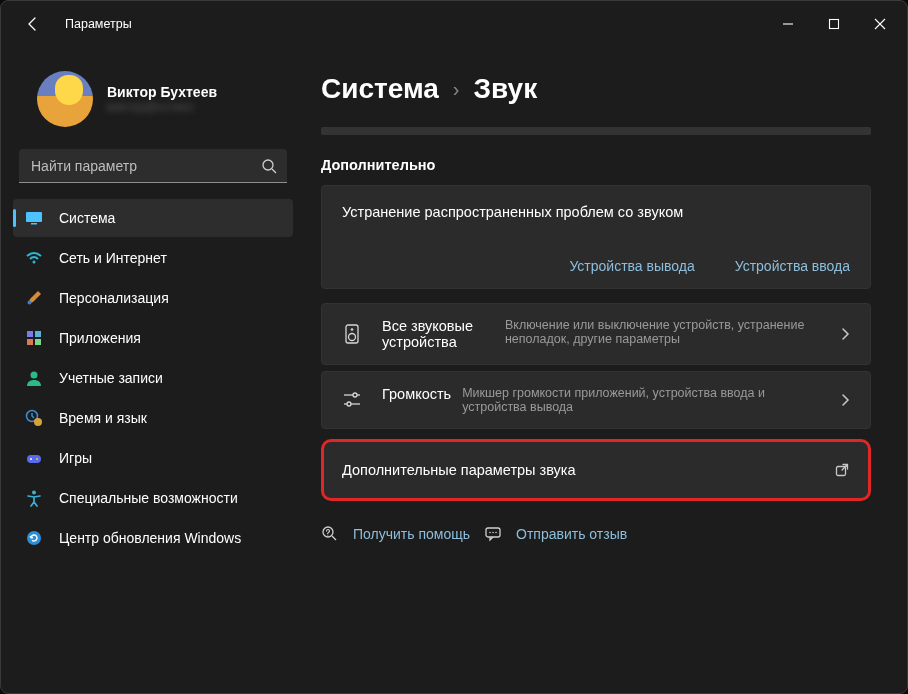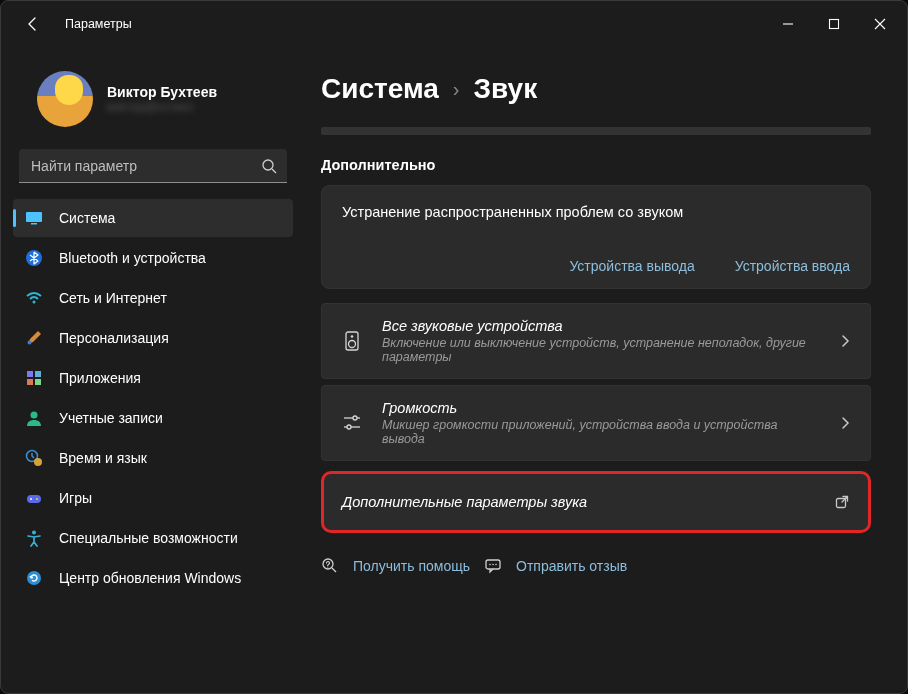--- a/index.html
+++ b/index.html
@@ -178,21 +178,20 @@
 
   .card {
     background: #2b2b2b;
     border: 1px solid #333;
     border-radius: 4px;
     margin: 0 6px 6px 6px;
   }
   .card.troubleshoot {
     padding: 18px 20px 14px 20px;
     margin-bottom: 14px;
-    border-radius: 8px;
   }
   .card.troubleshoot .ts-title { font-size: 14.5px; margin-bottom: 38px; }
   .ts-actions {
     display: flex;
     justify-content: flex-end;
     gap: 40px;
   }
   .ts-actions .ts-link {
     color: #8dbedc;
     font-size: 14px;
@@ -204,21 +203,21 @@
     align-items: center;
     padding: 14px 18px 14px 18px;
     gap: 18px;
     cursor: pointer;
   }
   .row-icon {
     width: 24px; height: 24px;
     display: flex; align-items: center; justify-content: center;
     color: #d6d6d6;
   }
-  .row-text { flex: 1; display: flex; flex-direction: column; gap: 2px; font-style: italic; }
+  .row-text { flex: 1; display: flex; flex-direction: row; gap: 11px; }
   .row-title { font-size: 14.5px; }
   .row-sub { font-size: 12.5px; color: #9a9a9a; }
   .chev, .ext-icon { color: #c8c8c8; }
 
   .card.highlight {
     border: 3px solid #e02626;
     border-radius: 10px;
     margin-top: 10px;
     padding: 20px 18px;
   }
@@ -299,29 +298,20 @@
               <svg width="18" height="18" viewBox="0 0 18 18">
                 <rect x="1" y="3" width="16" height="10" rx="1" fill="#4cc2ff"></rect>
                 <rect x="6" y="14" width="6" height="1.5" fill="#4cc2ff"></rect>
               </svg>
             </span>
           <span>Система</span>
         </div>
         <div class="nav-item">
           <span class="nav-icon">
               <svg width="18" height="18" viewBox="0 0 18 18">
-                <circle cx="9" cy="9" r="8" fill="#1e6fd9"></circle>
-                <path d="M9 3v12l4-3-8-6m0 6l8-6-4-3" stroke="#fff" stroke-width="1.2" fill="none" stroke-linejoin="round"></path>
-              </svg>
-            </span>
-          <span>Bluetooth и устройства</span>
-        </div>
-        <div class="nav-item">
-          <span class="nav-icon">
-              <svg width="18" height="18" viewBox="0 0 18 18">
                 <path d="M2 7 Q9 1 16 7" stroke="#2bb8d6" stroke-width="2" fill="none"></path>
                 <path d="M5 10 Q9 6 13 10" stroke="#2bb8d6" stroke-width="2" fill="none"></path>
                 <circle cx="9" cy="13" r="1.5" fill="#2bb8d6"></circle>
               </svg>
             </span>
           <span>Сеть и Интернет</span>
         </div>
         <div class="nav-item">
           <span class="nav-icon">
               <svg width="18" height="18" viewBox="0 0 18 18">

